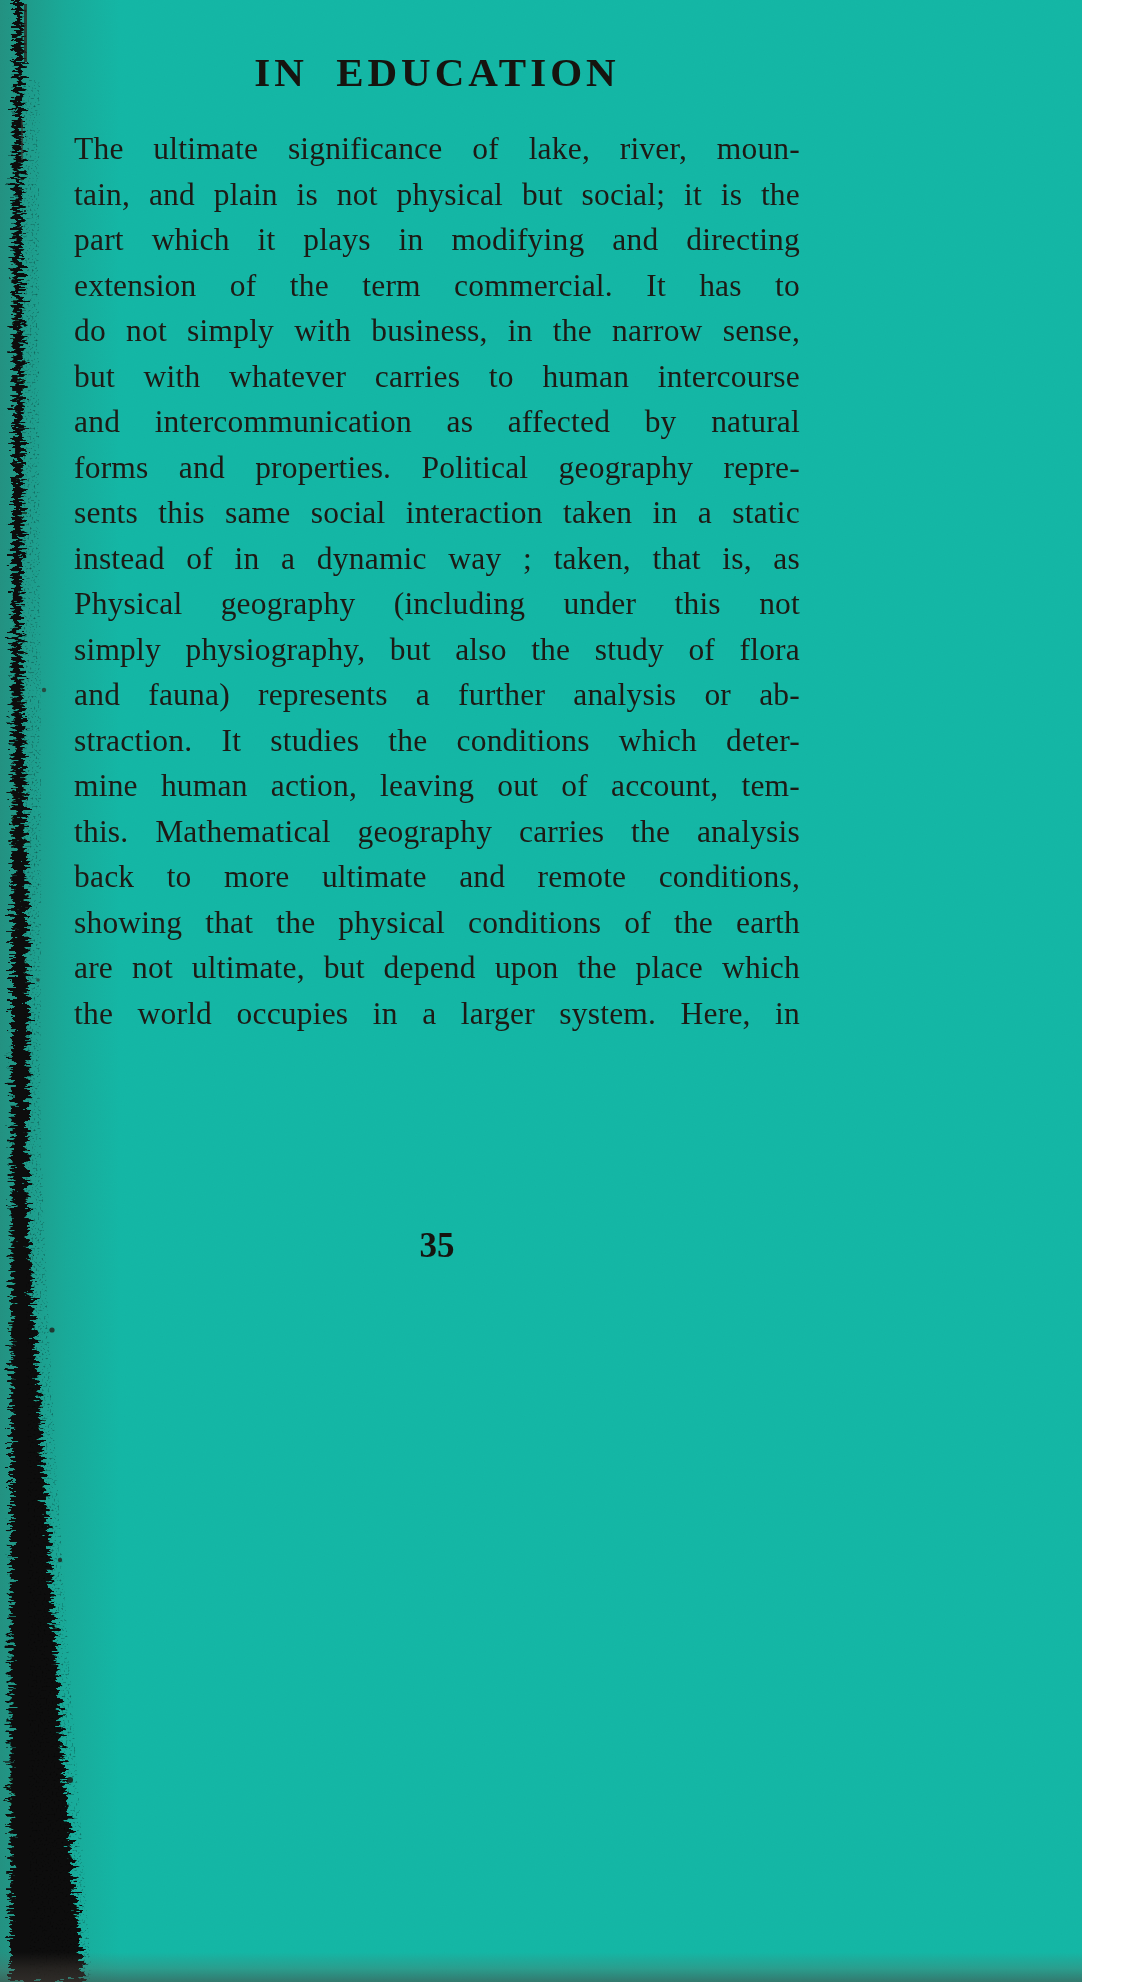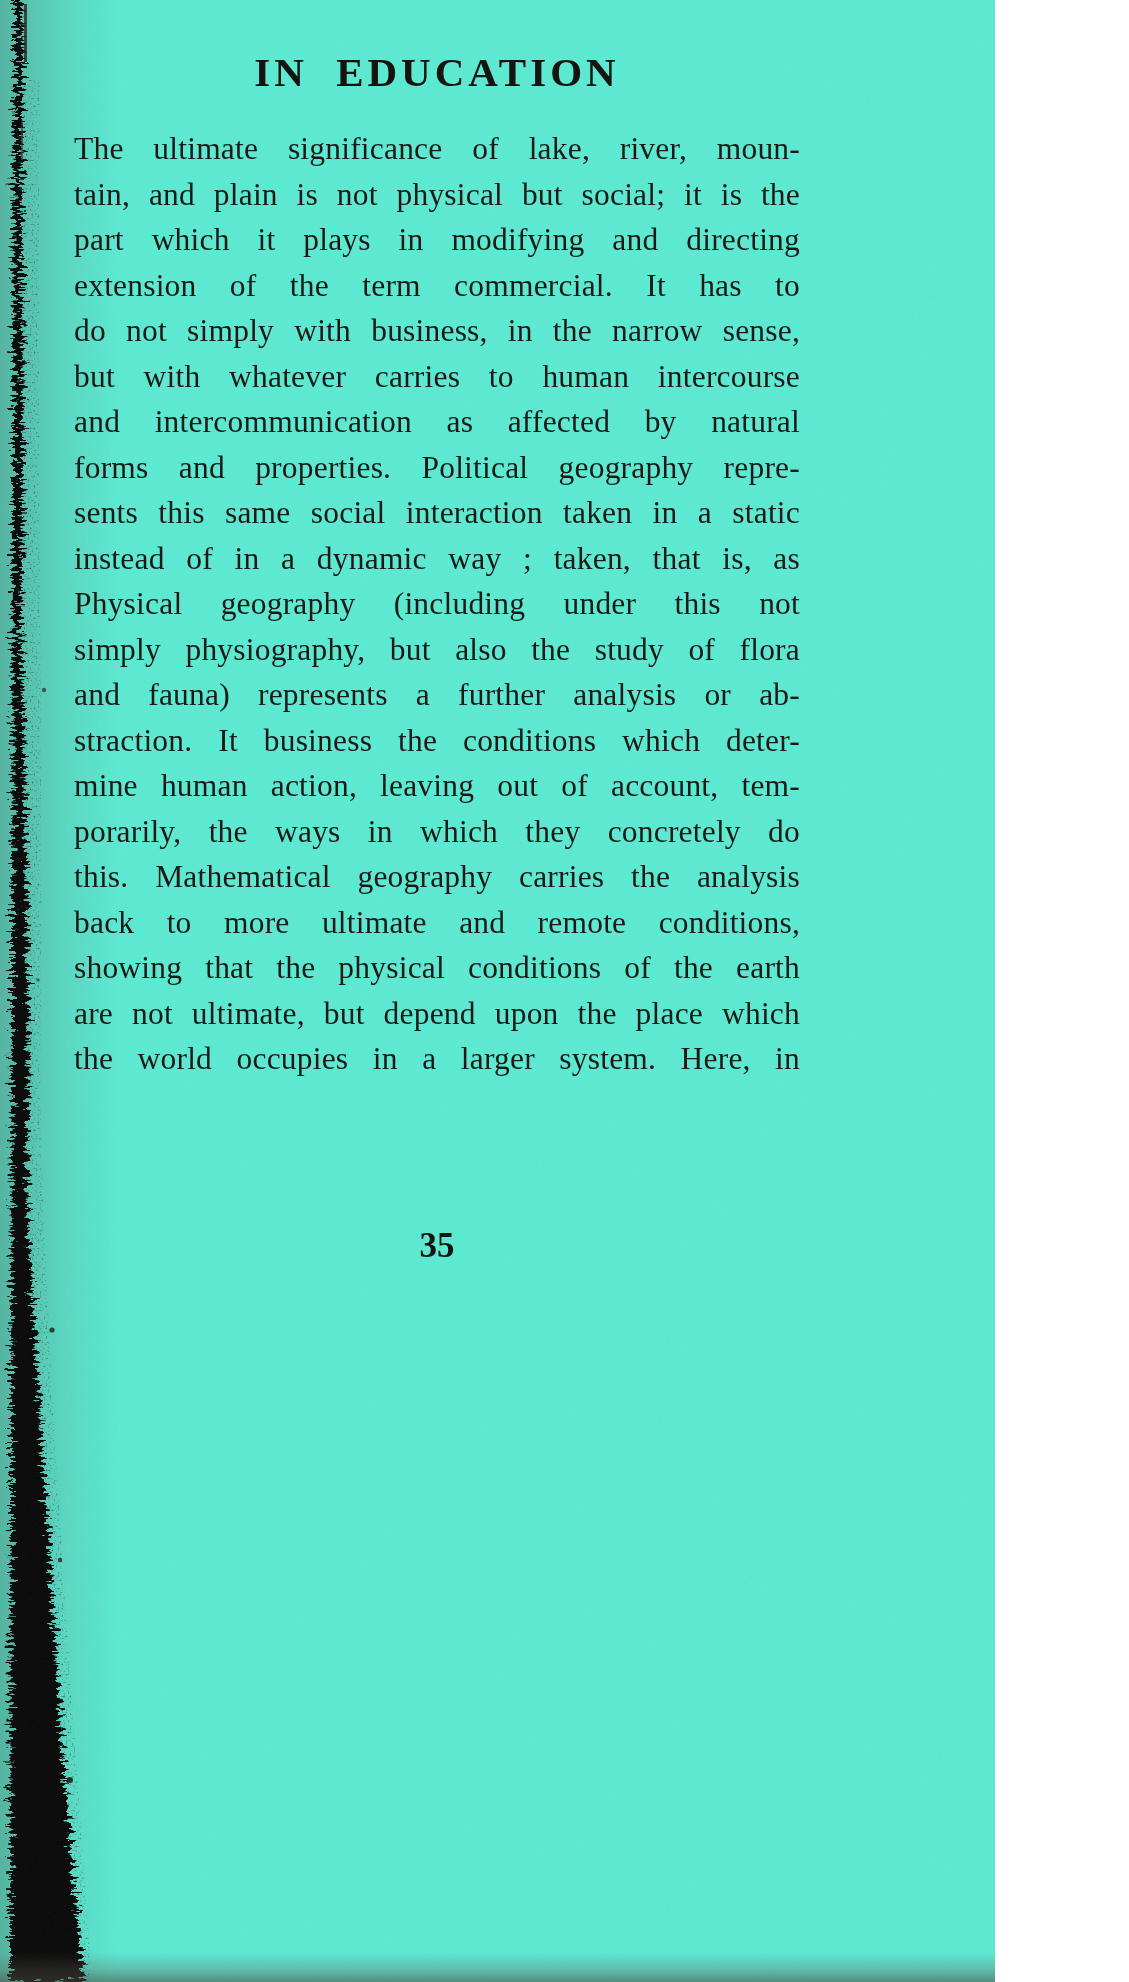--- a/index.html
+++ b/index.html
@@ -2,23 +2,23 @@
 <html><head>
 <meta charset="utf-8">
 <style>
   html, body {
     margin: 0;
     padding: 0;
     background: #ffffff;
   }
   .page {
     position: relative;
-    width: 995px;
+    width: 1082px;
     height: 1982px;
-    background: #5eead4;
+    background: #14b8a6;
     overflow: hidden;
     font-family: "Liberation Serif", "DejaVu Serif", serif;
     color: #1b1915;
   }
   
   .gutter-shade {
     position: absolute;
     left: 0; top: 0;
     width: 120px; height: 100%;
     background: linear-gradient(to right, rgba(70,60,48,0.30), rgba(70,60,48,0.10) 55%, rgba(70,60,48,0) 100%);
@@ -131,23 +131,22 @@
     <div class="line">extension of the term commercial. It has to</div>
     <div class="line">do not simply with business, in the narrow sense,</div>
     <div class="line">but with whatever carries to human intercourse</div>
     <div class="line">and intercommunication as affected by natural</div>
     <div class="line">forms and properties. Political geography repre-</div>
     <div class="line">sents this same social interaction taken in a static</div>
     <div class="line">instead of in a dynamic way ; taken, that is, as</div>
     <div class="line">Physical geography (including under this not</div>
     <div class="line">simply physiography, but also the study of flora</div>
     <div class="line">and fauna) represents a further analysis or ab-</div>
-    <div class="line">straction. It business the conditions which deter-</div>
+    <div class="line">straction. It studies the conditions which deter-</div>
     <div class="line">mine human action, leaving out of account, tem-</div>
-    <div class="line">porarily, the ways in which they concretely do</div>
     <div class="line">this. Mathematical geography carries the analysis</div>
     <div class="line">back to more ultimate and remote conditions,</div>
     <div class="line">showing that the physical conditions of the earth</div>
     <div class="line">are not ultimate, but depend upon the place which</div>
     <div class="line">the world occupies in a larger system. Here, in</div>
   </div>
 
   <div class="page-number">35</div>
 
   <div class="bottom-edge"></div>

